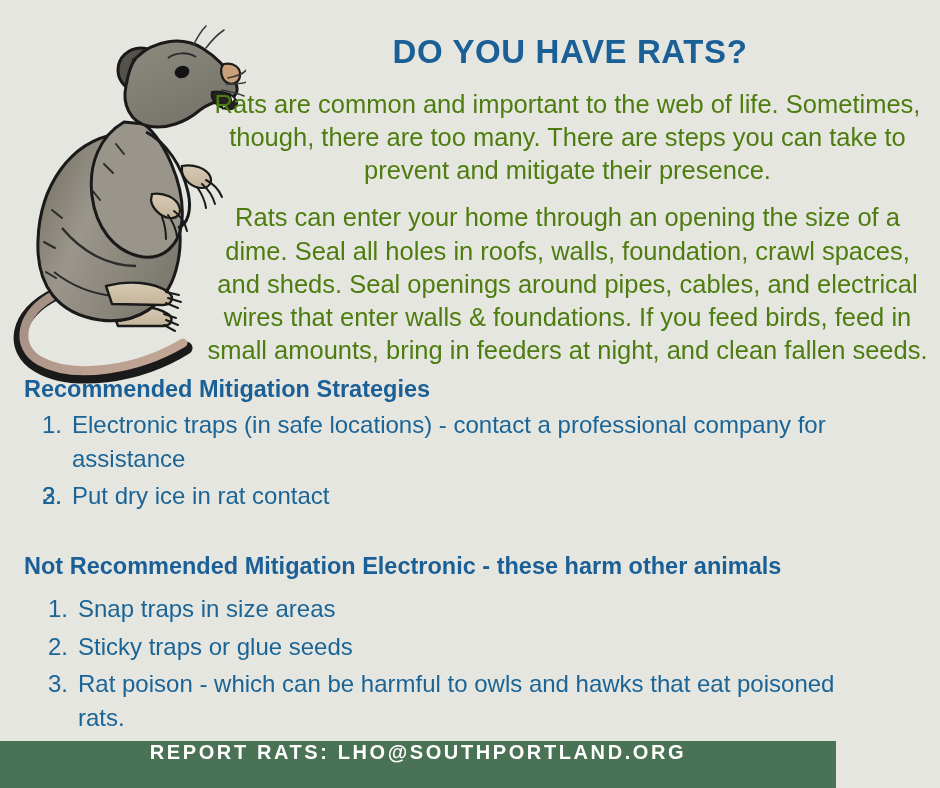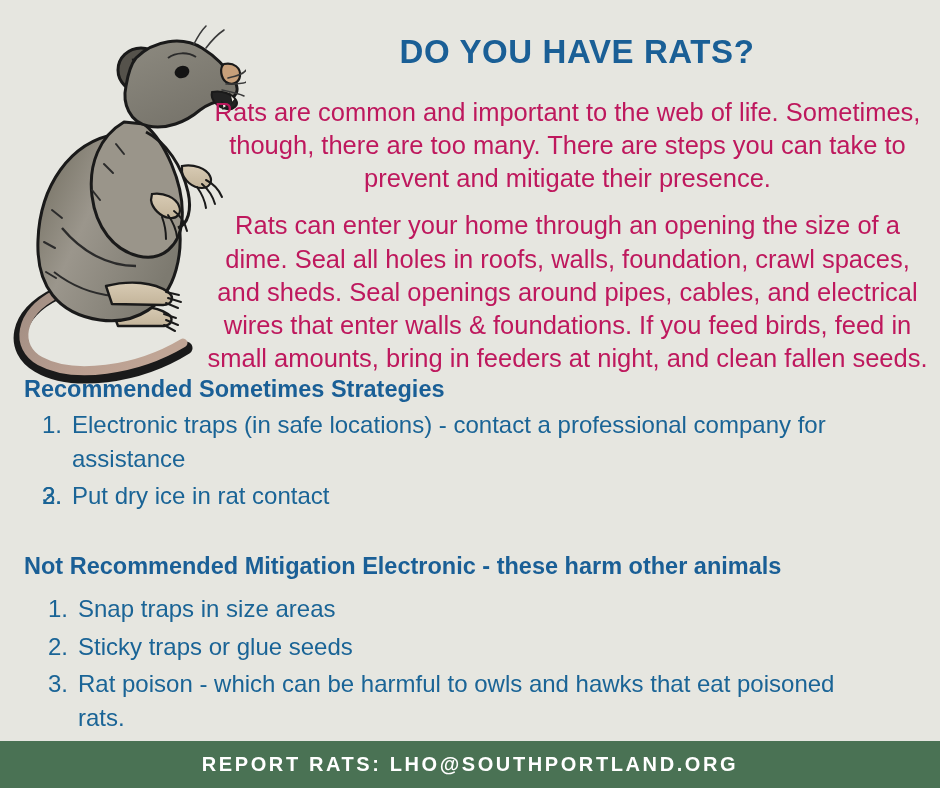--- a/index.html
+++ b/index.html
@@ -29,21 +29,21 @@
     left: -4px;
     top: 14px;
     width: 250px;
     height: 370px;
     pointer-events: none;
   }
 
   
   #title {
     position: absolute;
-    left: 217px;
+    left: 210px;
     top: 34px;
     width: 720px;
     text-align: center;
     font-size: 33px;
     font-weight: bold;
     letter-spacing: 0.6px;
     color: #1a5f96;
     line-height: 1.1;
   }
 
@@ -52,22 +52,22 @@
     position: absolute;
     left: 205px;
     top: 88px;
     width: 725px;
     text-align: center;
     color: #1a6496;
   }
   .para {
     font-size: 25.5px;
     line-height: 1.30;
-    margin: 8px 0 11px 0;
-    color: #be185d;
+    margin: 0 0 11px 0;
+    color: #4d7c0f;
   }
   .para.second {
     margin-top: 14px;
   }
 
   
   .section-heading {
     position: absolute;
     font-weight: bold;
     color: #1a5f96;
@@ -117,25 +117,25 @@
     top: 0;
     width: 28px;
     text-align: left;
   }
 
   
   #footer {
     position: absolute;
     left: 0;
     bottom: 0;
-    width: 940px;
+    width: 836px;
     height: 47px;
     background: #4a7254;
     display: flex;
-    align-items: center;
+    align-items: flex-start;
     justify-content: center;
   }
   #footer-text {
     color: #ffffff;
     font-size: 20px;
     font-weight: bold;
     letter-spacing: 2.6px;
   }
 </style>
 </head>
@@ -230,21 +230,21 @@
     </g>
   </svg>
 
   <div id="title">DO YOU HAVE RATS?</div>
 
   <div id="intro-block">
     <p class="para">Rats are common and important to the web of life. Sometimes, though, there are too many. There are steps you can take to prevent and mitigate their presence.</p>
     <p class="para second">Rats can enter your home through an opening the size of a dime. Seal all holes in roofs, walls, foundation, crawl spaces, and sheds. Seal openings around pipes, cables, and electrical wires that enter walls &amp; foundations. If you feed birds, feed in small amounts, bring in feeders at night, and clean fallen seeds.</p>
   </div>
 
-  <div id="rec-heading" class="section-heading">Recommended Sometimes Strategies</div>
+  <div id="rec-heading" class="section-heading">Recommended Mitigation Strategies</div>
 
   <ol id="rec-list" class="strategy-list">
     <li>
       <span class="num">1.</span>
       <span class="txt">Electronic traps (in safe locations) - contact a professional company for assistance</span>
     </li>
     <li>
       <span class="num">2.</span>
     </li>
     <li>

